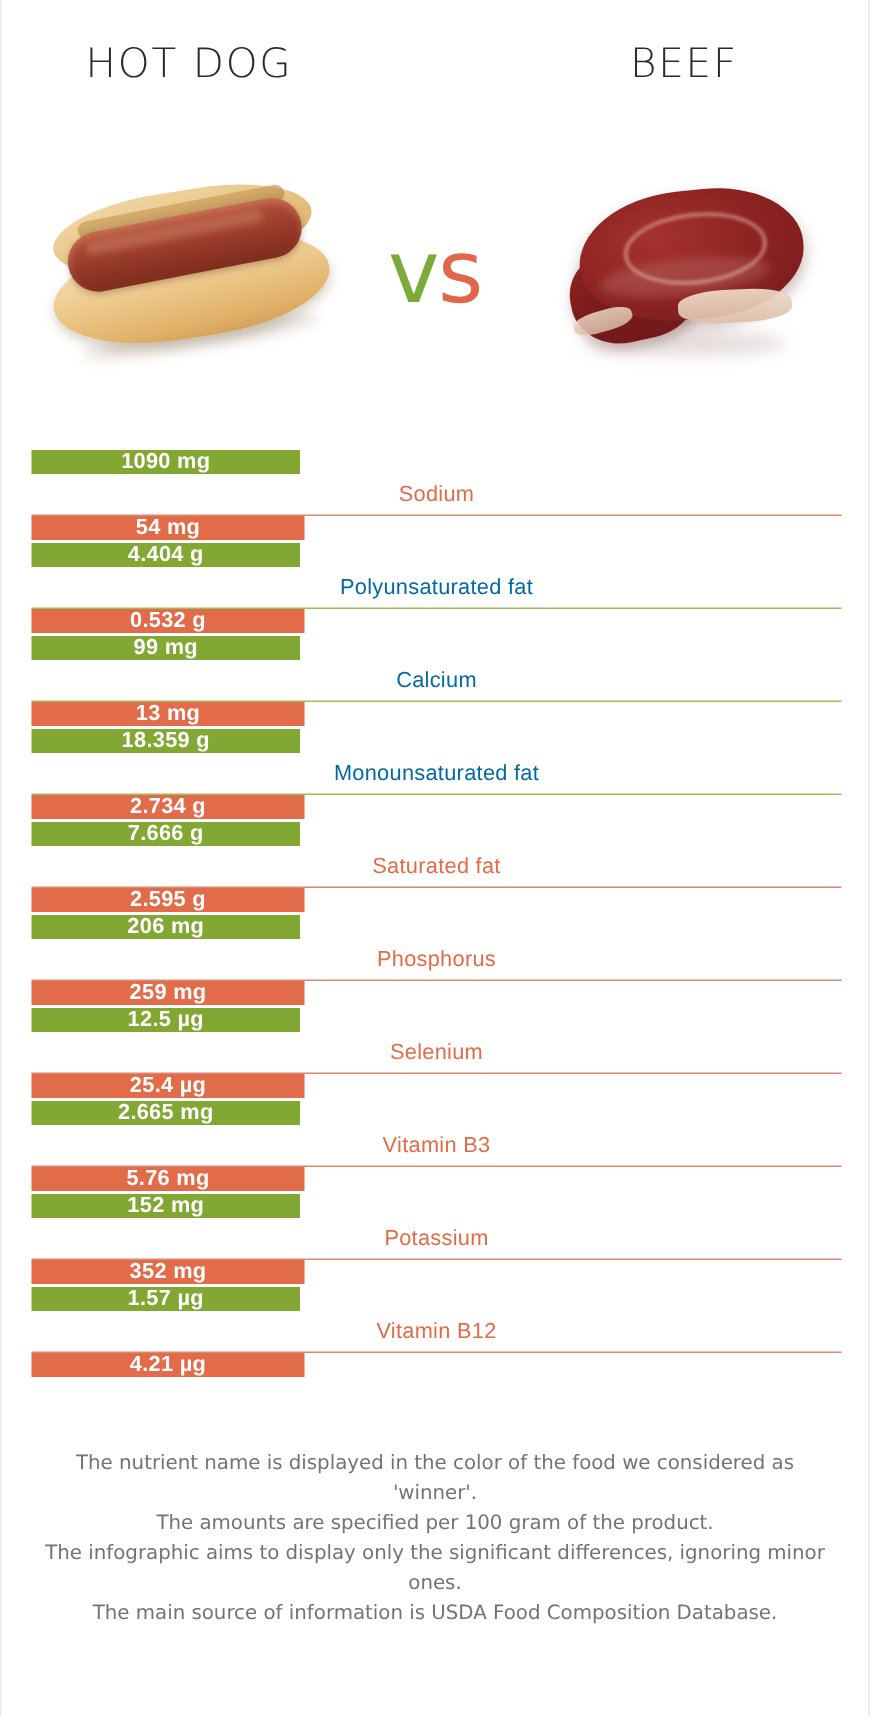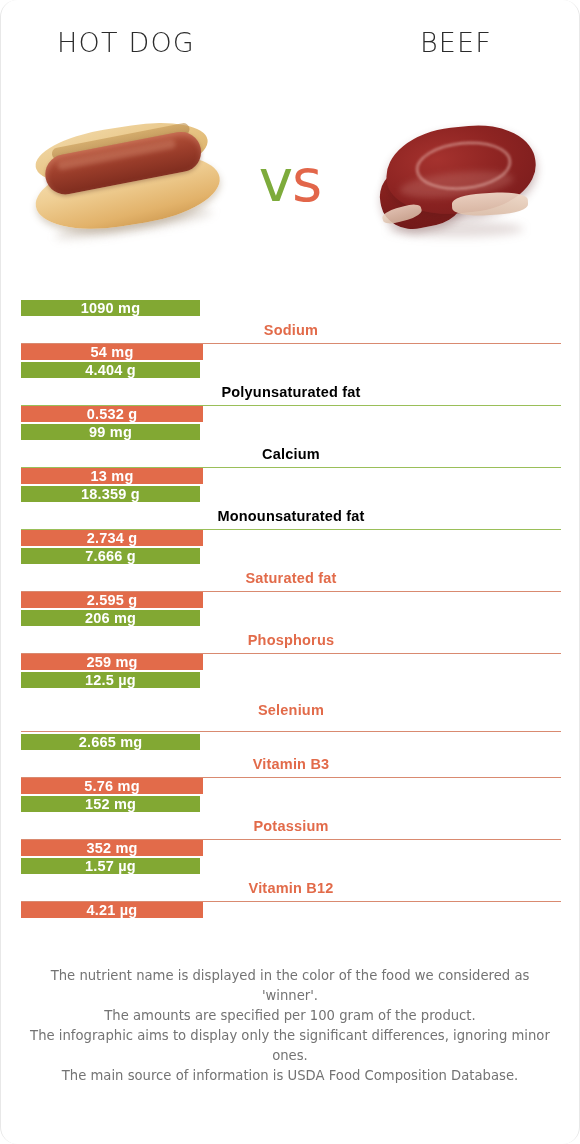--- a/index.html
+++ b/index.html
@@ -15,21 +15,20 @@
     position: relative;
   }
   .page {
     width: 580px;
     height: 1144px;
     position: relative;
     background: #ffffff;
     box-sizing: border-box;
     border-left: 1px solid #e8e8e8;
     border-right: 1px solid #e8e8e8;
-    border-radius: 17px;
   }
 
   
   .header {
     height: 76px;
     display: flex;
     align-items: center;
     padding-top: 8px;
     box-sizing: border-box;
   }
@@ -237,25 +236,25 @@
   .cell.right {
     width: 182px;
     background: #E26B4A;
     color: #ffffff;
     font-weight: 600;
     text-align: right;
   }
   .cell.mid {
     flex: 1 1 auto;
     background: #ffffff;
-    font-weight: 700;
+    font-weight: 400;
     font-size: 14.5px;
     border-bottom: 1px solid transparent;
   }
-  .cell.mid.win-left  { color: #000000; border-bottom-color: #9ABF59; }
+  .cell.mid.win-left  { color: #0369a1; border-bottom-color: #9ABF59; }
   .cell.mid.win-right { color: #E26B4A; border-bottom-color: #D98A70; }
 
   
   .footnote {
     margin-top: 48px;
     padding: 0 22px;
     text-align: center;
     font-family: "DejaVu Sans", sans-serif;
     font-size: 13.2px;
     line-height: 20px;
@@ -331,20 +330,21 @@
         <div class="cell right">2.595 g</div>
       </div>
       <div class="row">
         <div class="cell left">206 mg</div>
         <div class="cell mid win-right">Phosphorus</div>
         <div class="cell right">259 mg</div>
       </div>
       <div class="row">
         <div class="cell left">12.5 µg</div>
         <div class="cell mid win-right">Selenium</div>
+        <div class="cell right">25.4 µg</div>
       </div>
       <div class="row">
         <div class="cell left">2.665 mg</div>
         <div class="cell mid win-right">Vitamin B3</div>
         <div class="cell right">5.76 mg</div>
       </div>
       <div class="row">
         <div class="cell left">152 mg</div>
         <div class="cell mid win-right">Potassium</div>
         <div class="cell right">352 mg</div>

